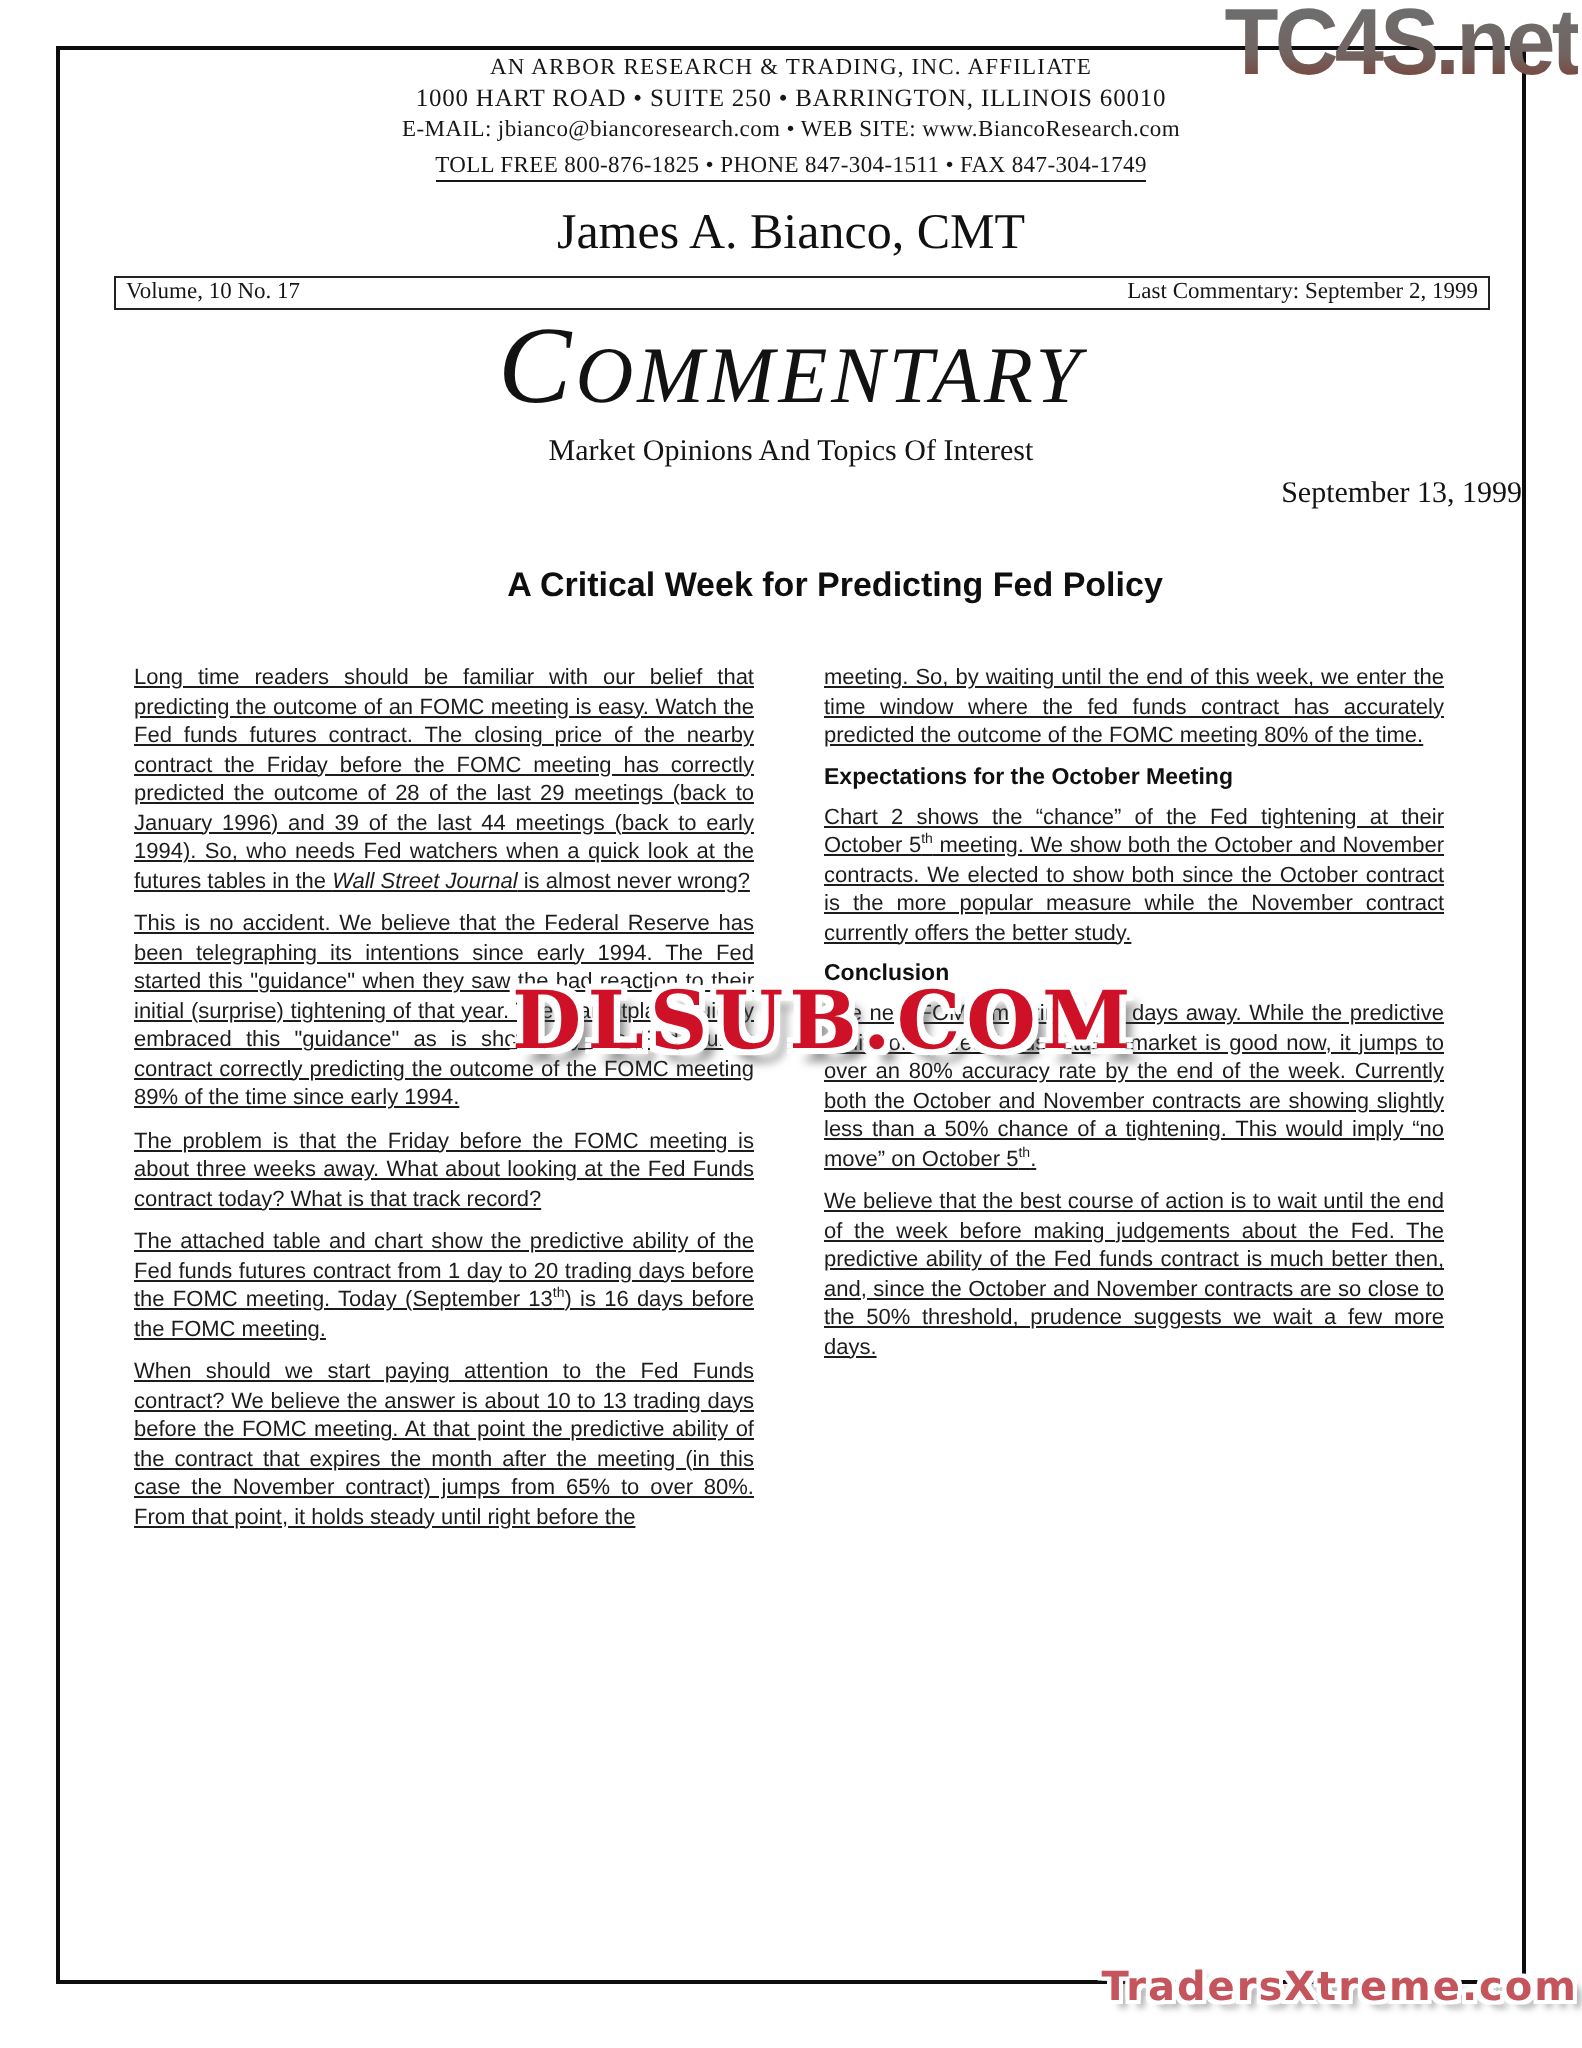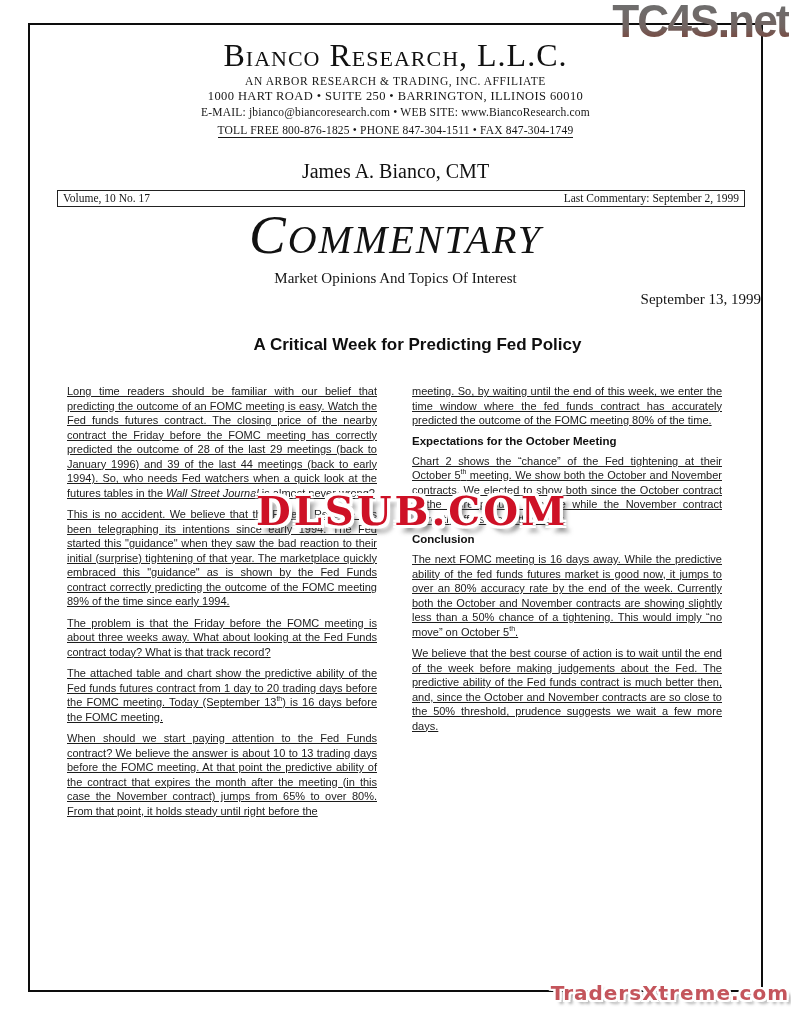--- a/index.html
+++ b/index.html
@@ -10,21 +10,21 @@
   
   .hdr{ text-align:center; }
   .company{margin-top:13px;font-family:"Liberation Serif",serif;font-variant:small-caps;
            font-size:32px;letter-spacing:1px;color:#111;line-height:34px;}
   .hline{font-family:"Liberation Serif",serif;color:#161616;}
   .affiliate{font-size:11.5px;letter-spacing:.6px;margin-top:3px;}
   .address{font-size:12.5px;letter-spacing:.4px;margin-top:2px;}
   .contact{font-size:11.5px;letter-spacing:.2px;margin-top:2px;}
   .phone-wrap{margin-top:2px;}
   .phone{display:inline-block;font-size:11.5px;letter-spacing:.2px;border-bottom:1px solid #161616;padding-bottom:1px;}
-  .author{font-family:"Liberation Serif",serif;font-size:20px;margin-top:22px;color:#111;}
+  .author{font-family:"Liberation Serif",serif;font-size:25px;margin-top:12px;color:#111;}
 
   
   .meta-bar{display:flex;justify-content:space-between;align-items:center;
             margin:7px 16px 0 27px;border:1px solid #222;padding:1px 5px 2px 5px;
             font-family:"Liberation Serif",serif;font-size:11.5px;color:#161616;}
 
   
   .mast-title{text-align:center;font-family:"Liberation Serif",serif;font-style:italic;
               font-size:40px;line-height:46px;margin-top:5px;letter-spacing:2px;color:#121212;
               text-transform:uppercase;}
@@ -62,21 +62,20 @@
                          4px 4px 3px rgba(90,90,90,.5);}
 </style>
 </head>
 <body>
 
 <div class="canvas">
 
   <div class="frame">
 
     <div class="hdr">
-      <div class="company">Bianco Research, L.L.C.</div>
       <div class="hline affiliate">AN ARBOR RESEARCH &amp; TRADING, INC. AFFILIATE</div>
       <div class="hline address">1000 HART ROAD • SUITE 250 • BARRINGTON, ILLINOIS 60010</div>
       <div class="hline contact">E-MAIL:  jbianco@biancoresearch.com  •  WEB SITE:  www.BiancoResearch.com</div>
       <div class="hline phone-wrap">
         <span class="phone">TOLL FREE  800-876-1825  •  PHONE  847-304-1511  •  FAX  847-304-1749</span>
       </div>
       <div class="author">James A. Bianco, CMT</div>
     </div>
 
     <div class="meta-bar">

